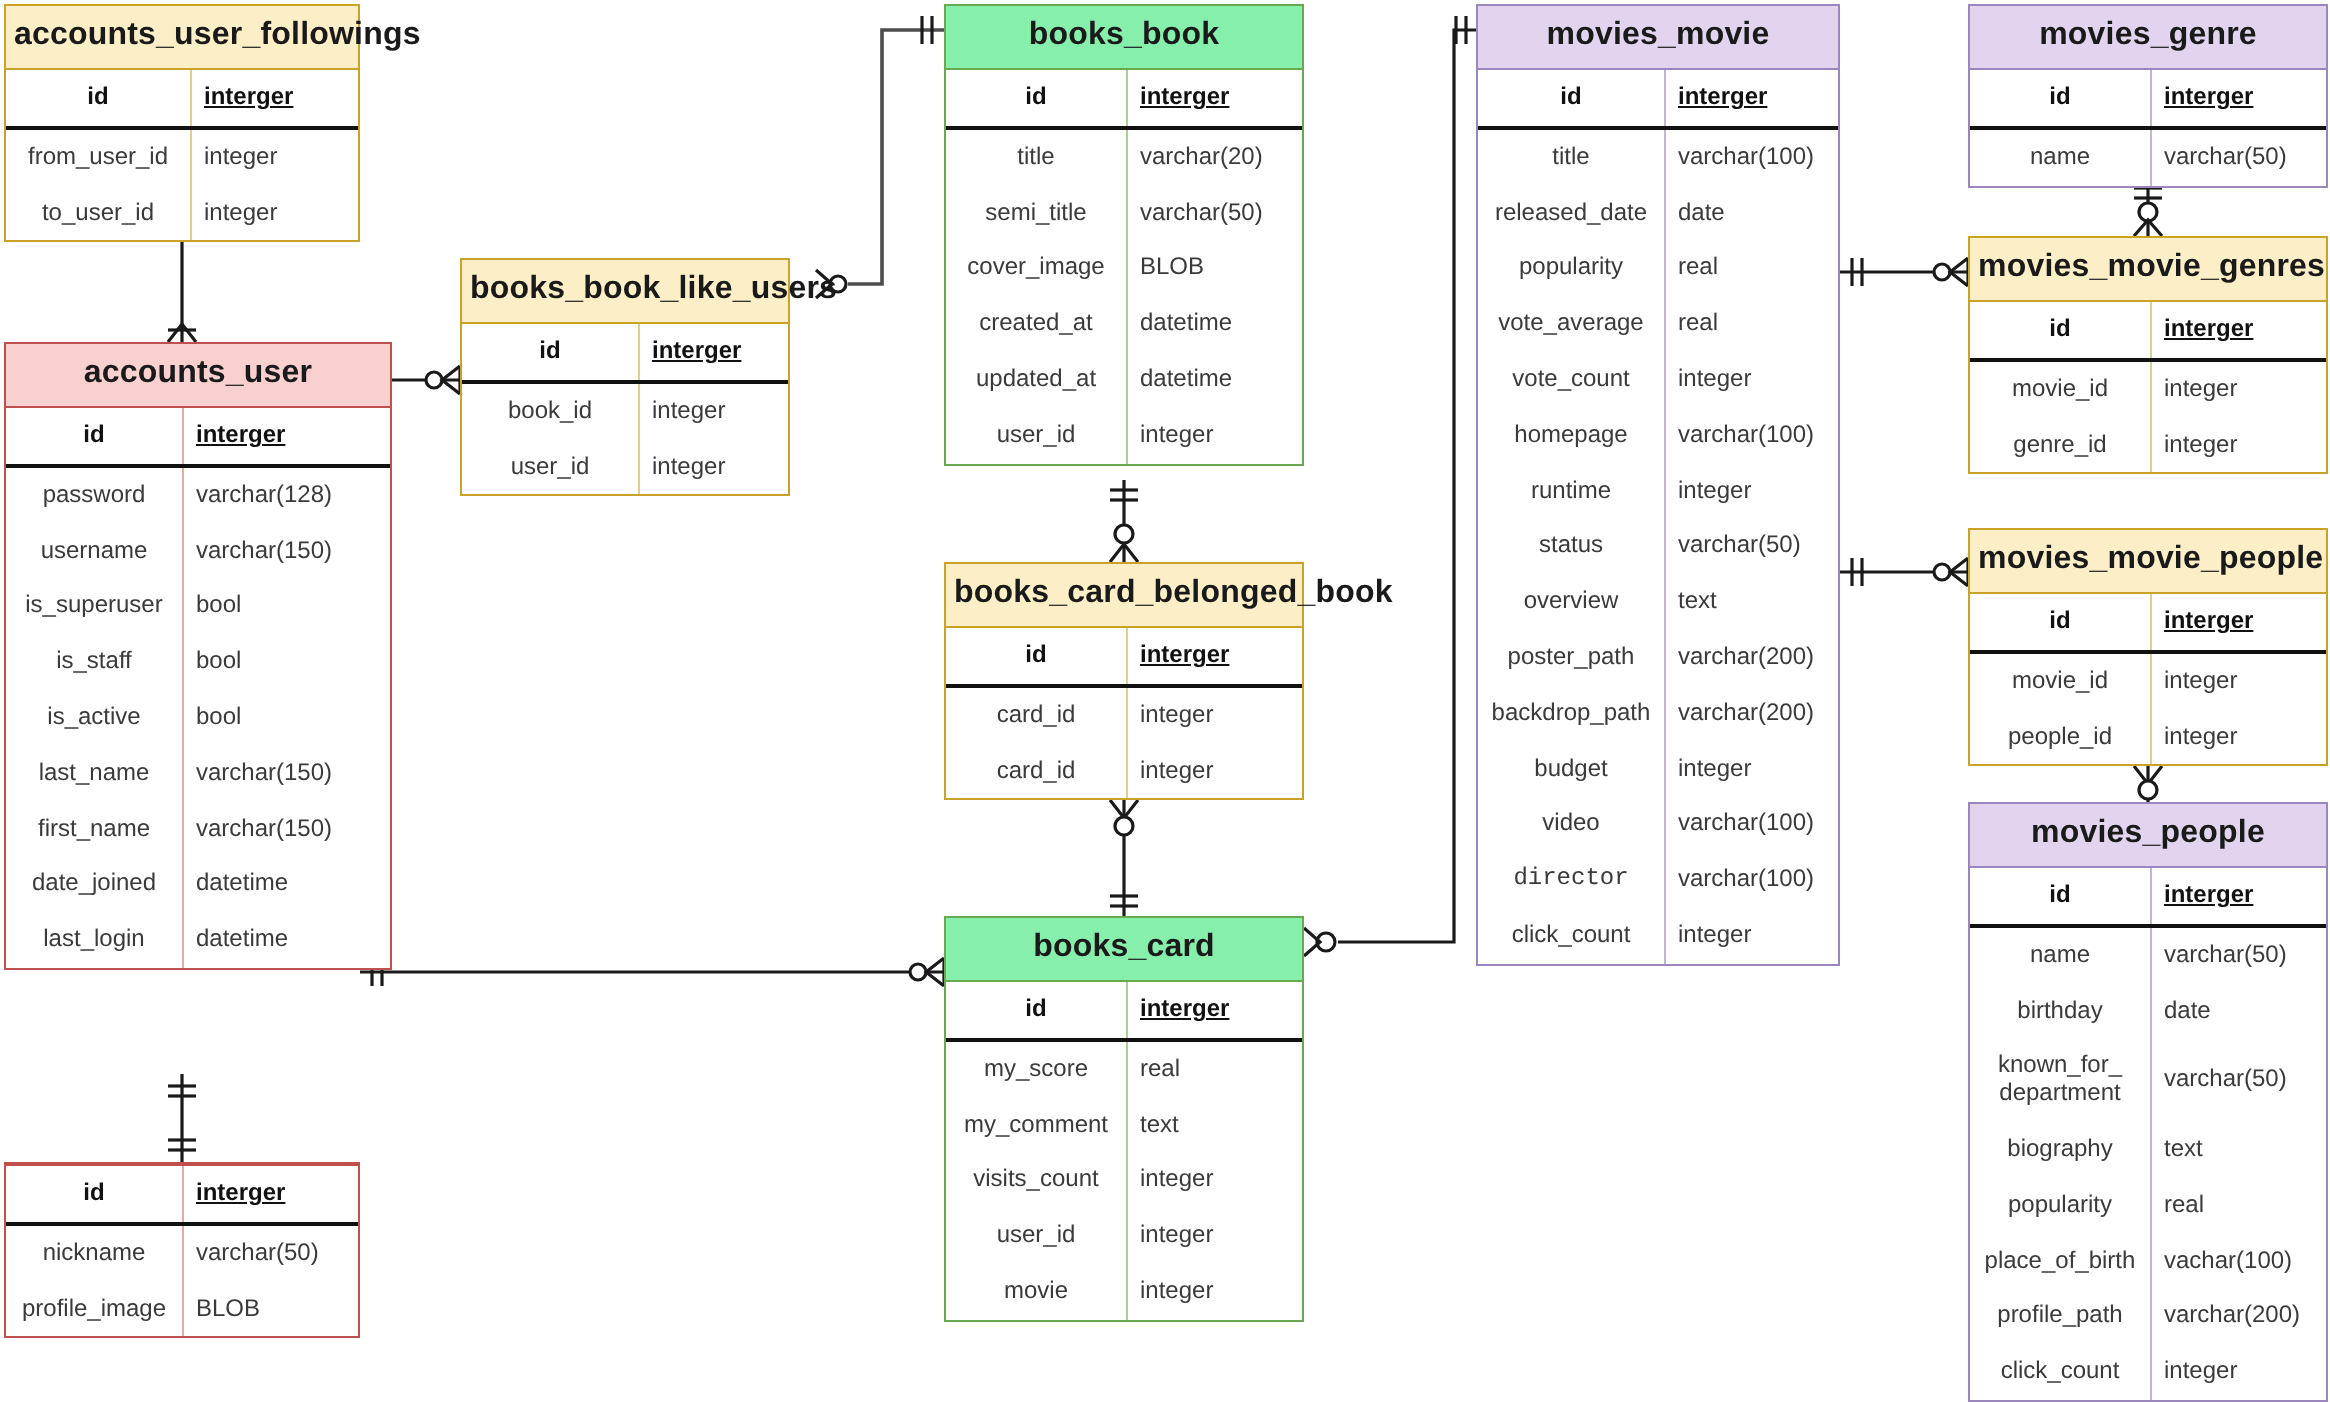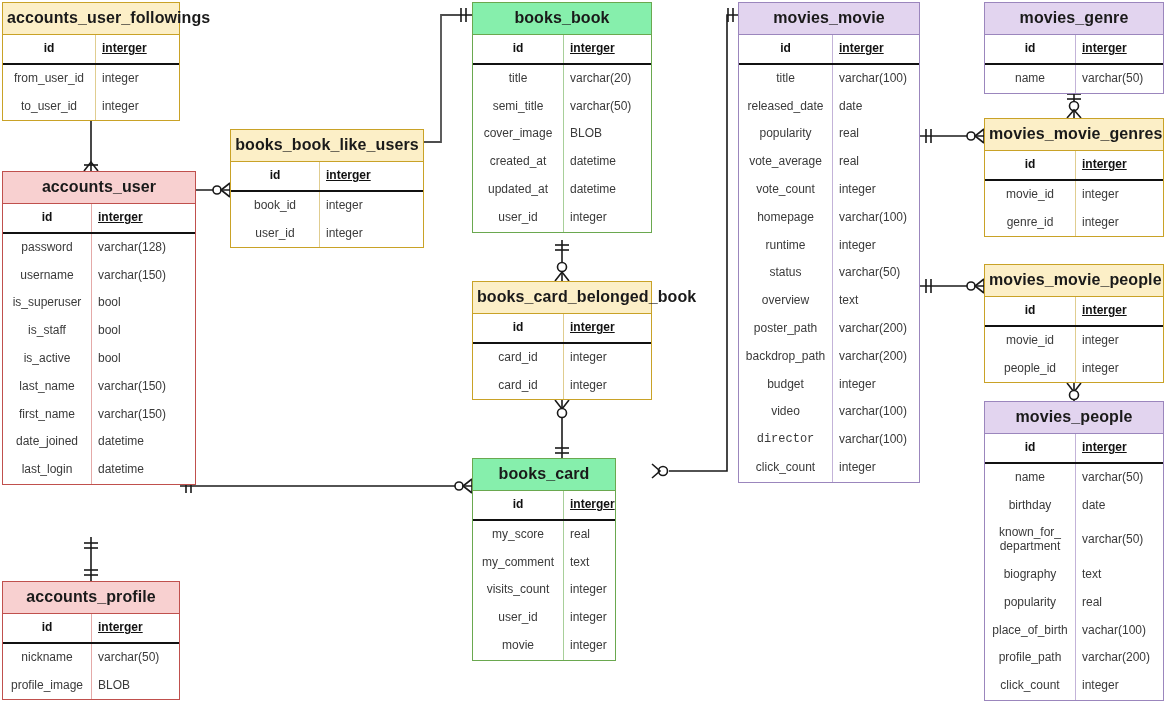--- a/index.html
+++ b/index.html
@@ -252,35 +252,34 @@
         <div class="row">
           <div class="c1" style="flex: 0 0 88px; width: 88px; white-space: pre-line;">date_joined</div>
           <div class="c2">datetime</div>
         </div>
         <div class="row">
           <div class="c1" style="flex: 0 0 88px; width: 88px; white-space: pre-line;">last_login</div>
           <div class="c2">datetime</div>
         </div>
       </div>
       <div class="entity theme-red" style="left: 2px; top: 581px; width: 178px;">
-        <div class="title">accounts_profile</div>
         <div class="pk">
           <div class="c1" style="flex: 0 0 88px; width: 88px;">id</div>
           <div class="c2">interger</div>
         </div>
         <div class="row">
           <div class="c1" style="flex: 0 0 88px; width: 88px; white-space: pre-line;">nickname</div>
           <div class="c2">varchar(50)</div>
         </div>
         <div class="row">
           <div class="c1" style="flex: 0 0 88px; width: 88px; white-space: pre-line;">profile_image</div>
           <div class="c2">BLOB</div>
         </div>
       </div>
-      <div class="entity theme-yellow" style="left: 230px; top: 129px; width: 194px;">
+      <div class="entity theme-yellow" style="left: 230px; top: 129px; width: 165px;">
         <div class="title">books_book_like_users</div>
         <div class="pk">
           <div class="c1" style="flex: 0 0 88px; width: 88px;">id</div>
           <div class="c2">interger</div>
         </div>
         <div class="row">
           <div class="c1" style="flex: 0 0 88px; width: 88px; white-space: pre-line;">book_id</div>
           <div class="c2">integer</div>
         </div>
         <div class="row">
@@ -327,21 +326,21 @@
         </div>
         <div class="row">
           <div class="c1" style="flex: 0 0 90px; width: 90px; white-space: pre-line;">card_id</div>
           <div class="c2">integer</div>
         </div>
         <div class="row">
           <div class="c1" style="flex: 0 0 90px; width: 90px; white-space: pre-line;">card_id</div>
           <div class="c2">integer</div>
         </div>
       </div>
-      <div class="entity theme-green" style="left: 472px; top: 458px; width: 144px;">
+      <div class="entity theme-green" style="left: 472px; top: 458px; width: 180px;">
         <div class="title">books_card</div>
         <div class="pk">
           <div class="c1" style="flex: 0 0 90px; width: 90px;">id</div>
           <div class="c2">interger</div>
         </div>
         <div class="row">
           <div class="c1" style="flex: 0 0 90px; width: 90px; white-space: pre-line;">my_score</div>
           <div class="c2">real</div>
         </div>
         <div class="row">

